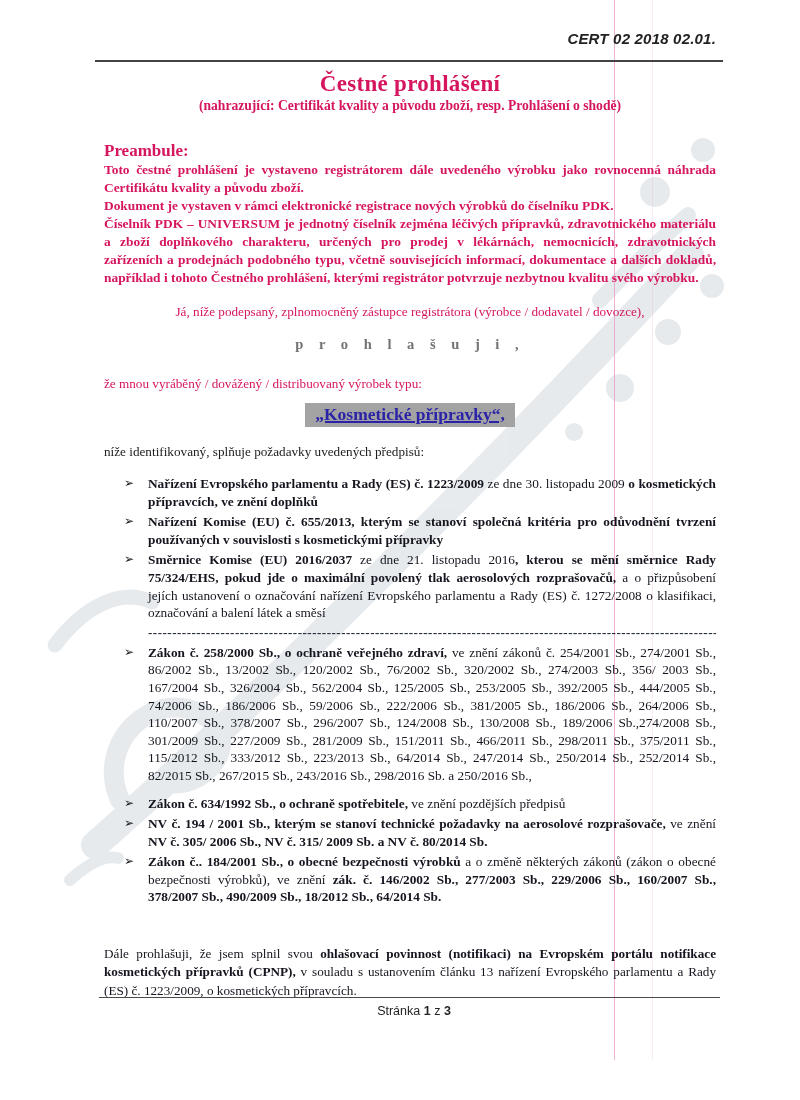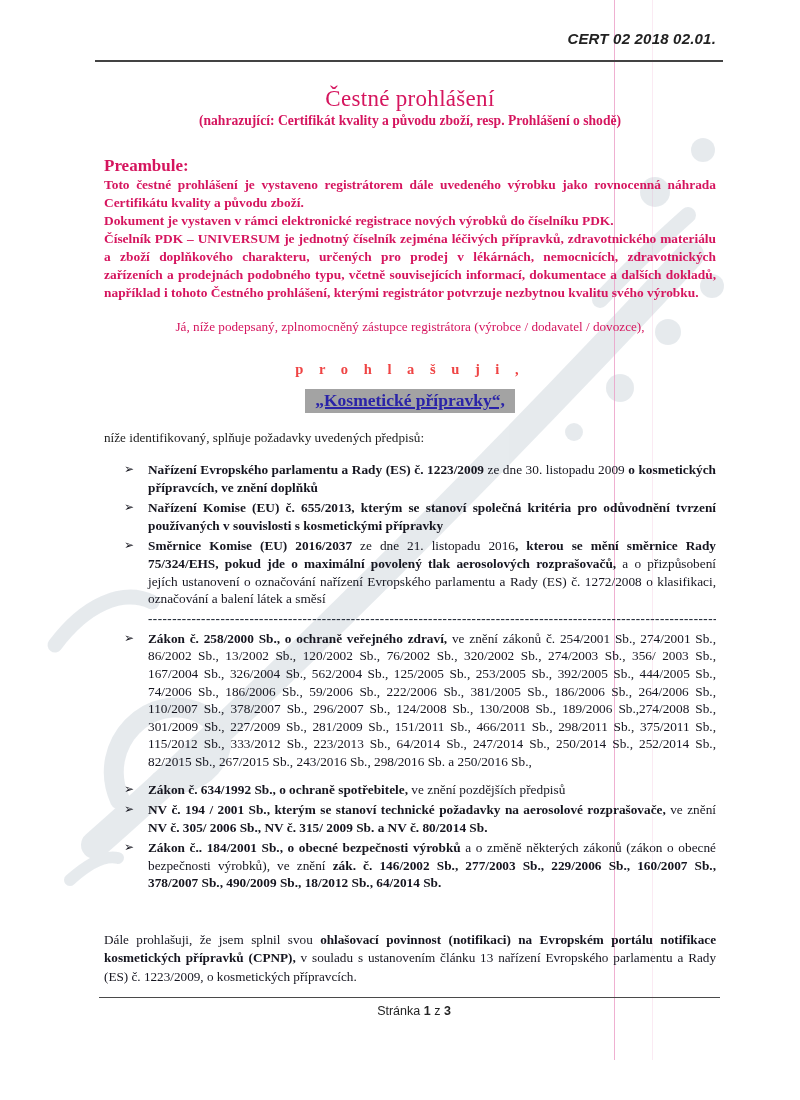--- a/index.html
+++ b/index.html
@@ -12,28 +12,28 @@
   .watermark{position:absolute; inset:0; z-index:0; pointer-events:none;}
   .scanline-v{position:absolute; top:0; left:614px; width:1px; height:1084px; background:#eb9cc6; z-index:1; opacity:.8;}
   .scanline-v2{position:absolute; top:0; left:652px; width:1px; height:1084px; background:rgba(235,160,200,.22); z-index:1;}
   .scanline-bottom{position:absolute; top:1084px; left:8px; right:18px; border-top:1px solid #ecd9e2; z-index:1;}
   .content{position:absolute; top:0; left:104px; width:612px; z-index:2;}
 
   .cert-code{margin-top:30px; text-align:right; font-family:"Liberation Sans", sans-serif;
     font-style:italic; font-weight:600; font-size:15px; color:#222; letter-spacing:.2px;}
   .top-rule{margin-top:13px; margin-left:-9px; margin-right:-7px; border-top:2px solid #434343;}
 
-  .doc-title{margin-top:24px; text-align:center; font-size:23px; font-weight:normal; color:#d5155e; letter-spacing:.3px;}
+  .doc-title{margin-top:9px; text-align:center; font-size:23px; font-weight:bold; color:#d5155e; letter-spacing:.3px;}
   .doc-subtitle{margin-top:1px; text-align:center; font-size:13.6px; font-weight:bold; color:#d5155e;}
 
   .preamble-heading{margin-top:27px; font-size:17px; font-weight:bold; color:#d5155e;}
   .preamble p{margin:0; font-size:13.4px; line-height:18px; font-weight:bold; color:#d5155e; text-align:justify;font-family:Liberation Serif, serif;}
 
   .declarant{margin-top:17px; text-align:center; font-size:13.2px; color:#d5155e;}
-  .declare-word{margin-top:26px; text-align:center; font-size:14.5px; font-weight:bold; letter-spacing:6px; color:#ef4444;}
+  .declare-word{margin-top:16px; text-align:center; font-size:14.5px; font-weight:bold; letter-spacing:6px; color:#737373;}
   .product-intro{margin-top:23px; font-size:13.2px; color:#d5155e;}
   .highlight-wrap{margin-top:11px; text-align:center;}
   .highlight{display:inline-block; background:#a3a3a3; padding:1px 10px 2px 10px;
     font-size:17.5px; font-weight:bold; color:#2a23a8; text-decoration:underline; text-decoration-thickness:1.5px;}
   .requirements-intro{margin-top:17px; font-size:13.2px; color:#1b1b1b;}
 
   .reg-list{margin-top:15px;}
   .reg-item{display:flex; margin-bottom:3px;}
   .reg-item .marker{width:24px; flex:0 0 24px; margin-left:20px; font-size:12px; color:#15151f; line-height:17.6px;}
   .reg-item .reg-text{flex:1; font-size:13.3px; line-height:17.6px; text-align:justify; color:#15151f;}
@@ -85,20 +85,21 @@
 
     <div class="preamble-heading">Preambule:</div>
     <div class="preamble">
       <p>Toto čestné prohlášení je vystaveno registrátorem dále uvedeného výrobku jako rovnocenná náhrada Certifikátu kvality a původu zboží.</p>
       <p>Dokument je vystaven v rámci elektronické registrace nových výrobků do číselníku PDK.</p>
       <p>Číselník PDK – UNIVERSUM je jednotný číselník zejména léčivých přípravků, zdravotnického materiálu a zboží doplňkového charakteru, určených pro prodej v lékárnách, nemocnicích, zdravotnických zařízeních a prodejnách podobného typu, včetně souvisejících informací, dokumentace a dalších dokladů, například i tohoto Čestného prohlášení, kterými registrátor potvrzuje nezbytnou kvalitu svého výrobku.</p>
     </div>
 
     <div class="declarant">Já, níže podepsaný, zplnomocněný zástupce registrátora (výrobce / dodavatel / dovozce),</div>
     <div class="declare-word">p r o h l a š u j i ,</div>
+    <div class="product-intro">že mnou vyráběný / dovážený / distribuovaný výrobek typu:</div>
 
     <div class="highlight-wrap">
       <span class="highlight">„Kosmetické přípravky“,</span>
     </div>
 
     <div class="requirements-intro">níže identifikovaný, splňuje požadavky uvedených předpisů:</div>
 
     <div class="reg-list">
         <div class="reg-item">
           <span class="marker">➢</span>

